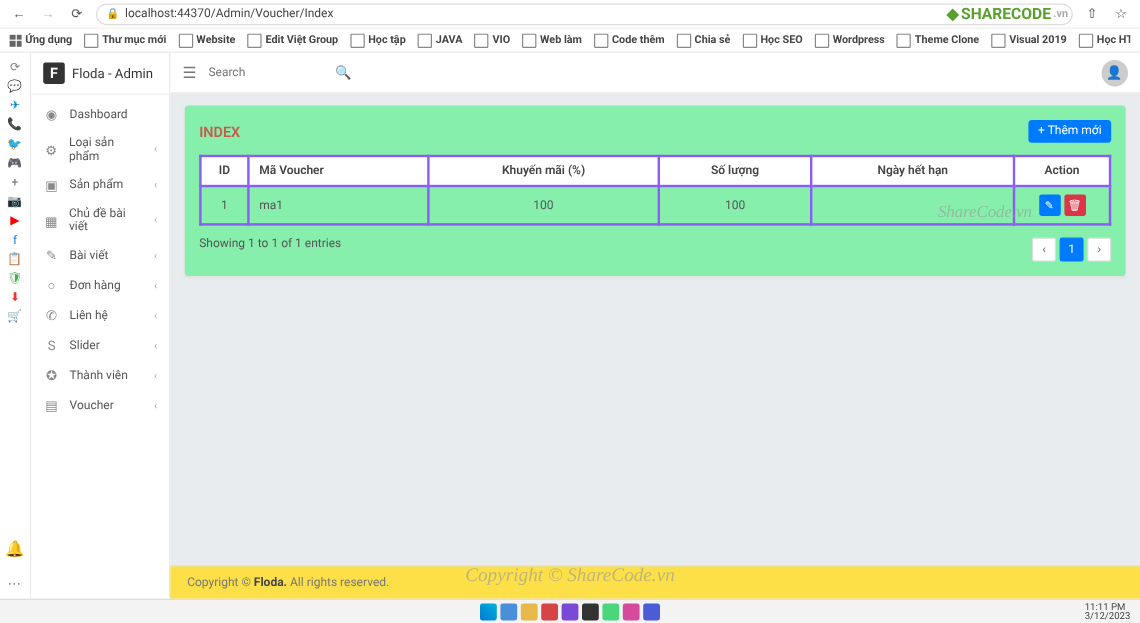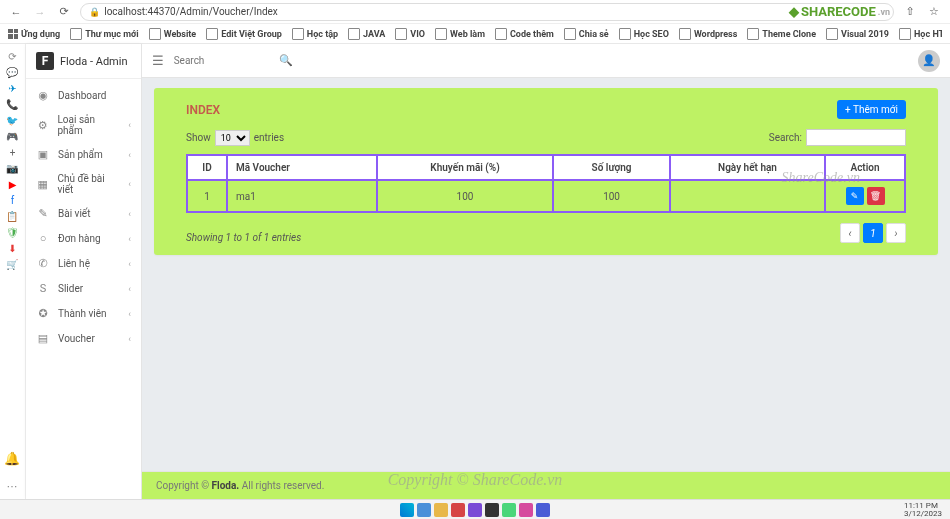--- a/index.html
+++ b/index.html
@@ -42,21 +42,21 @@
 
 .content { flex: 1; background: #e9ecef; display: flex; flex-direction: column; }
 .topbar { height: 34px; background: #fff; border-bottom: 1px solid #e4e4e4; display: flex; align-items: center; padding: 0 10px; gap: 10px; }
 .hamburger { color: #777; font-size: 13px; }
 .search-box { display: flex; align-items: center; gap: 6px; }
 .search-input { border: none; background: transparent; font-size: 10px; outline: none; width: 100px; color: #888; }
 .search-icon { color: #aaa; font-size: 11px; }
 .avatar { width: 22px; height: 22px; border-radius: 50%; background: #ccc; margin-left: auto; display: flex; align-items: center; justify-content: center; font-size: 11px; }
 
 .page-body { flex: 1; padding: 10px 12px; overflow: auto; }
-.card { background: #bef264; border-radius: 3px; padding: 12px 32px; box-shadow: 0 1px 2px rgba(0,0,0,0.04); position: relative; }
+.card { background: #86efac; border-radius: 3px; padding: 12px 12px; box-shadow: 0 1px 2px rgba(0,0,0,0.04); position: relative; }
 .card-header { display: flex; align-items: center; justify-content: space-between; margin-bottom: 10px; }
 .page-title { font-size: 12px; font-weight: 600; color: #c45b4c; }
 .btn-add { background: #007bff; color: #fff; border: none; padding: 4px 8px; font-size: 10px; border-radius: 3px; cursor: pointer; }
 
 .table-controls { display: flex; justify-content: space-between; align-items: center; font-size: 10px; color: #555; margin-bottom: 8px; }
 .entries-select { display: inline-flex; align-items: center; gap: 4px; }
 .entries-select select { font-size: 9px; padding: 1px; border: 1px solid #ccc; }
 .search-table { display: flex; align-items: center; gap: 4px; }
 .search-table input { border: 1px solid #ccc; font-size: 10px; padding: 2px 4px; width: 100px; }
 
@@ -65,26 +65,26 @@
 th { background: #fff; font-weight: 600; color: #444; }
 td { color: #555; }
 .col-id { width: 40px; }
 .col-ma { text-align: left; width: 150px; }
 .col-action { width: 80px; }
 .action-btns { display: flex; gap: 3px; justify-content: center; }
 .btn-edit, .btn-del { width: 18px; height: 18px; border: none; border-radius: 2px; display: flex; align-items: center; justify-content: center; color: #fff; font-size: 9px; cursor: pointer; }
 .btn-edit { background: #007bff; }
 .btn-del { background: #dc3545; }
 
-.table-footer { display: flex; justify-content: space-between; align-items: flex-end; margin-top: 10px; font-size: 10px; color: #555; font-style: italic; }
+.table-footer { display: flex; justify-content: space-between; align-items: flex-start; margin-top: 10px; font-size: 10px; color: #555; }
 .pagination { display: flex; gap: 3px; }
 .page-btn { width: 20px; height: 20px; border: 1px solid #ddd; background: #fff; display: flex; align-items: center; justify-content: center; font-size: 10px; border-radius: 2px; cursor: pointer; }
 .page-btn.active { background: #007bff; color: #fff; border-color: #007bff; }
 
-.footer { background: #bef264; padding: 8px 14px; font-size: 10px; color: #777; border-top: 1px solid #e4e4e4; margin-top: auto; }
+.footer { background: #fde047; padding: 8px 14px; font-size: 10px; color: #777; border-top: 1px solid #e4e4e4; margin-top: auto; }
 .footer b { color: #444; }
 
 
 .wm { position: absolute; color: #999; font-size: 20px; font-family: Georgia, serif; font-style: italic; opacity: 0.6; pointer-events: none; }
 .wm1 { right: 90px; top: 170px; font-size: 14px; }
 .wm2 { left: 50%; transform: translateX(-50%); bottom: 30px; font-size: 16px; }
 
 
 .taskbar { position: absolute; left: 0; right: 0; bottom: 0; height: 20px; background: #f3f3f3; display: flex; align-items: center; justify-content: center; gap: 3px; border-top: 1px solid #ddd; }
 .tb-icon { width: 14px; height: 14px; border-radius: 2px; }
@@ -270,31 +270,20 @@
       <div class="avatar">👤</div>
     </div>
 
     <div class="page-body">
       <div class="card">
         <div class="card-header">
           <div class="page-title">INDEX</div>
           <button class="btn-add">+ Thêm mới</button>
         </div>
 
-        <div class="table-controls">
-          <div class="entries-select">
-            <span>Show</span>
-            <select><option>10</option></select>
-            <span>entries</span>
-          </div>
-          <div class="search-table">
-            <span>Search:</span>
-            <input style="">
-          </div>
-        </div>
 
         <table>
           <thead>
               <tr id="thead-row">
                 <th class="col-id">ID</th>
                 <th class="col-ma">Mã Voucher</th>
                 <th>Khuyến mãi (%)</th>
                 <th>Số lượng</th>
                 <th>Ngày hết hạn</th>
                 <th class="col-action">Action</th>

